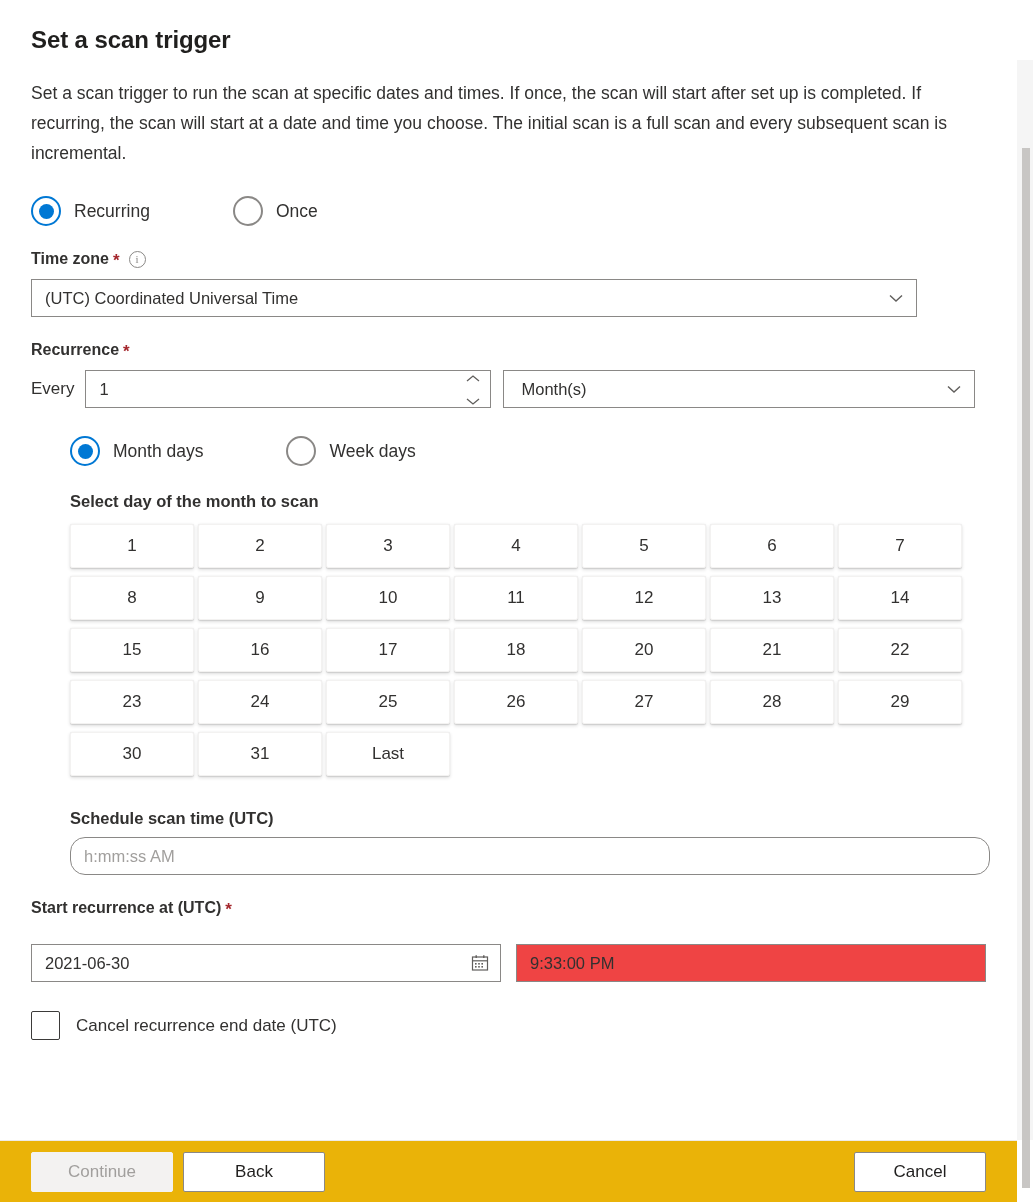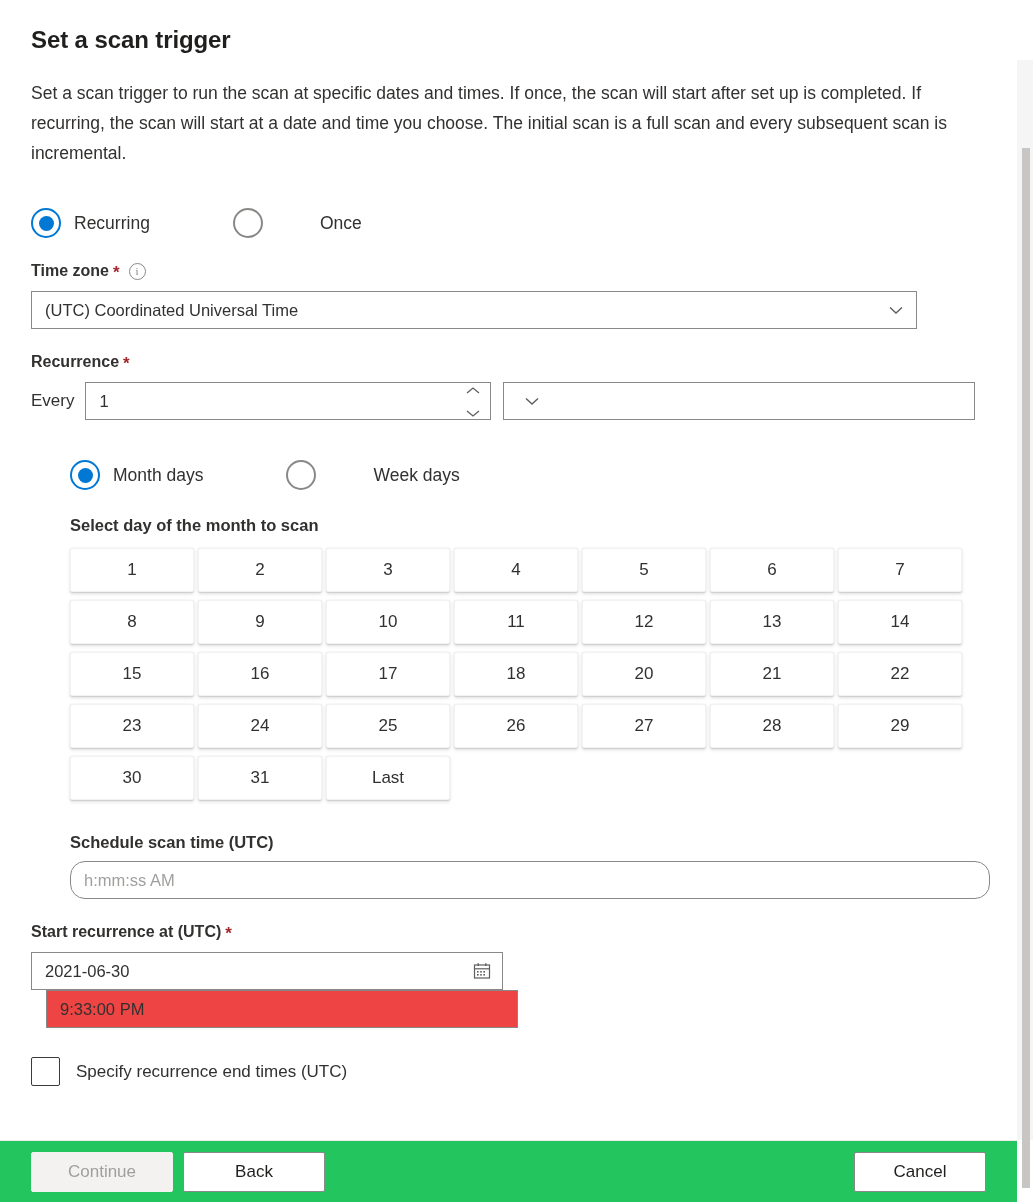--- a/index.html
+++ b/index.html
@@ -57,28 +57,28 @@
     font-size: 17.5px;
     line-height: 30px;
     color: #323130;
     max-width: 945px;
     font-weight: 400;
   }
 
   
   .radio-row {
     display: flex;
-    margin-top: 40px;
+    margin-top: 28px;
   }
   .radio-opt {
     display: flex;
     align-items: center;
     cursor: pointer;
   }
-  .radio-opt + .radio-opt { margin-left: 83px; gap: 44px; }
+  .radio-opt + .radio-opt { margin-left: 83px; }
   .radio-outer {
     width: 30px; height: 30px;
     border-radius: 50%;
     border: 2px solid #8a8886;
     display: flex; align-items: center; justify-content: center;
     background: #fff;
     flex: none;
   }
   .radio-outer.checked { border-color: #0078d4; }
   .radio-dot {
@@ -233,22 +233,21 @@
     margin-top: 33px;
     font-size: 16.5px;
     font-weight: 600;
     color: #323130;
   }
   .sched-input { width: 920px; border-radius: 15px; }
 
   
   .start-row {
     display: flex;
-    margin-top: 9px;
-    flex-direction: column;
+    margin-top: 25px;
   }
   .date-box {
     width: 472px;
     height: 38px;
     border: 1px solid #8a8886;
     display: flex; align-items: center;
     padding: 0 10px 0 13px;
     background: #fff;
     font-size: 16.5px;
     color: #323130;
@@ -287,21 +286,21 @@
     color: #323130;
   }
 
   
   .footer {
     position: absolute;
     left: 0; bottom: 0;
     width: 1017px;
     height: 62px;
     border-top: 1px solid #edebe9;
-    background: #22c55e;
+    background: #eab308;
     display: flex;
     align-items: center;
     padding: 0 31px;
   }
   .btn {
     height: 40px;
     min-width: 142px;
     border-radius: 2px;
     display: flex; align-items: center; justify-content: center;
     font-size: 17px;
@@ -382,20 +381,21 @@
               </svg>
           </span>
           <span>
             <svg width="16" height="9" viewBox="0 0 16 9">
                 <path d="M2 2 L8 7 L14 2" fill="none" stroke="#605e5c" stroke-width="1.3"></path>
               </svg>
           </span>
         </span>
       </div>
       <div class="unit-box">
+        <span class="val">Month(s)</span>
         <span class="chev">
           <svg width="20" height="20" viewBox="0 0 20 20">
               <path d="M4 7.5 L10 13 L16 7.5" fill="none" stroke="#605e5c" stroke-width="1.4"></path>
             </svg>
         </span>
       </div>
     </div>
 
     <div class="indent">
       <div class="radio-row">
@@ -475,21 +475,21 @@
           </svg>
         </span>
       </div>
       <div class="time-box">
         <span class="val">9:33:00 PM</span>
       </div>
     </div>
 
     <div class="check-row">
       <span class="checkbox"></span>
-      <span class="check-label">Specify recurrence end times (UTC)</span>
+      <span class="check-label">Cancel recurrence end date (UTC)</span>
     </div>
 
   </div>
 
   <div class="scroll-track">
     <div class="scroll-thumb"></div>
   </div>
 
   <div class="footer">
     <div class="btn btn-disabled">Continue</div>

